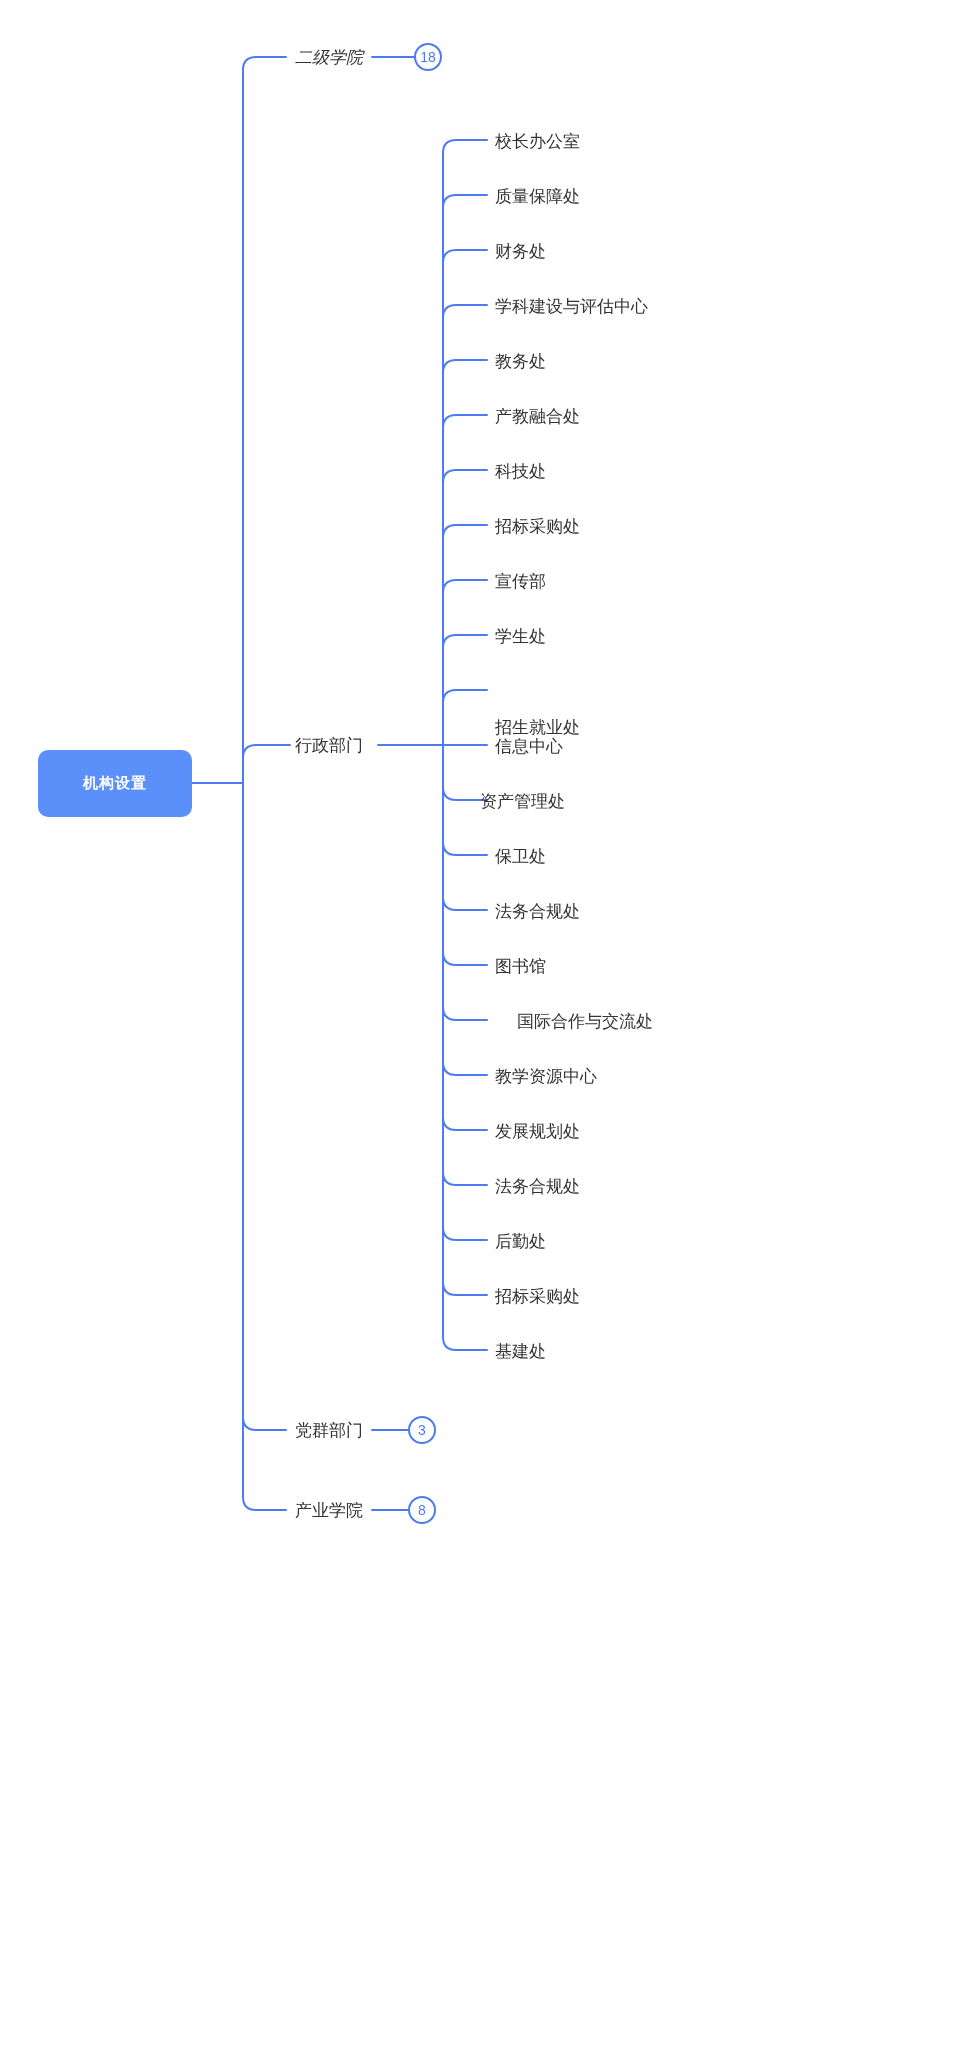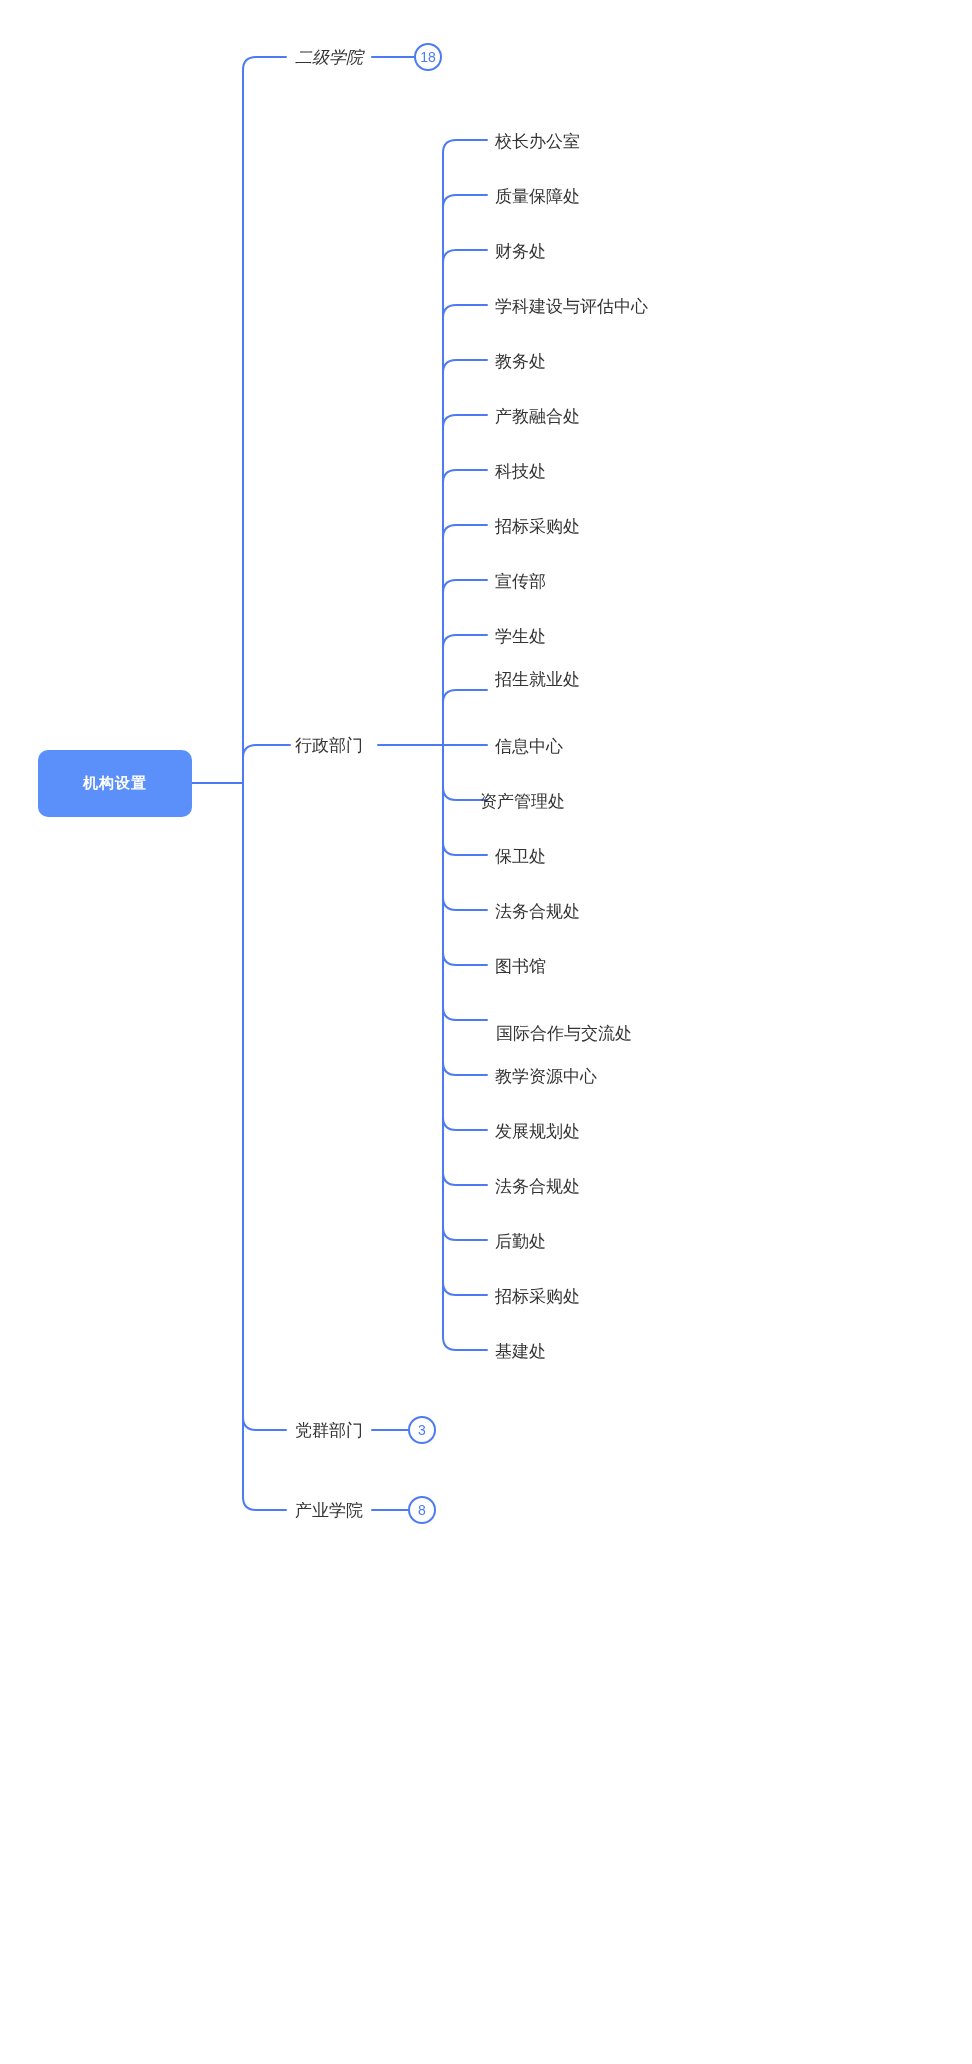--- a/index.html
+++ b/index.html
@@ -114,27 +114,27 @@
       <div class="child-label" style="left: 495px; top: 126px;">校长办公室</div>
       <div class="child-label" style="left: 495px; top: 181px;">质量保障处</div>
       <div class="child-label" style="left: 495px; top: 236px;">财务处</div>
       <div class="child-label" style="left: 495px; top: 291px;">学科建设与评估中心</div>
       <div class="child-label" style="left: 495px; top: 346px;">教务处</div>
       <div class="child-label" style="left: 495px; top: 401px;">产教融合处</div>
       <div class="child-label" style="left: 495px; top: 456px;">科技处</div>
       <div class="child-label" style="left: 495px; top: 511px;">招标采购处</div>
       <div class="child-label" style="left: 495px; top: 566px;">宣传部</div>
       <div class="child-label" style="left: 495px; top: 621px;">学生处</div>
-      <div class="child-label" style="left: 495px; top: 664px;">招生就业处</div>
+      <div class="child-label" style="left: 495px; top: 712px;">招生就业处</div>
       <div class="child-label" style="left: 495px; top: 731px;">信息中心</div>
       <div class="child-label" style="left: 480px; top: 786px; text-align: center;">资产管理处</div>
       <div class="child-label" style="left: 495px; top: 841px;">保卫处</div>
       <div class="child-label" style="left: 495px; top: 896px;">法务合规处</div>
       <div class="child-label" style="left: 495px; top: 951px;">图书馆</div>
-      <div class="child-label" style="left: 496px; top: 1006px; margin-top: 12px;">国际合作与交流处</div>
+      <div class="child-label" style="left: 517px; top: 1006px;">国际合作与交流处</div>
       <div class="child-label" style="left: 495px; top: 1061px;">教学资源中心</div>
       <div class="child-label" style="left: 495px; top: 1116px;">发展规划处</div>
       <div class="child-label" style="left: 495px; top: 1171px;">法务合规处</div>
       <div class="child-label" style="left: 495px; top: 1226px;">后勤处</div>
       <div class="child-label" style="left: 495px; top: 1281px;">招标采购处</div>
       <div class="child-label" style="left: 495px; top: 1336px;">基建处</div>
       <div class="branch-label" style="left: 295px; top: 1415px;">党群部门</div>
       <div class="count-badge" style="left: 408px; top: 1416px;">3</div>
       <div class="branch-label" style="left: 295px; top: 1495px;">产业学院</div>
       <div class="count-badge" style="left: 408px; top: 1496px;">8</div>

